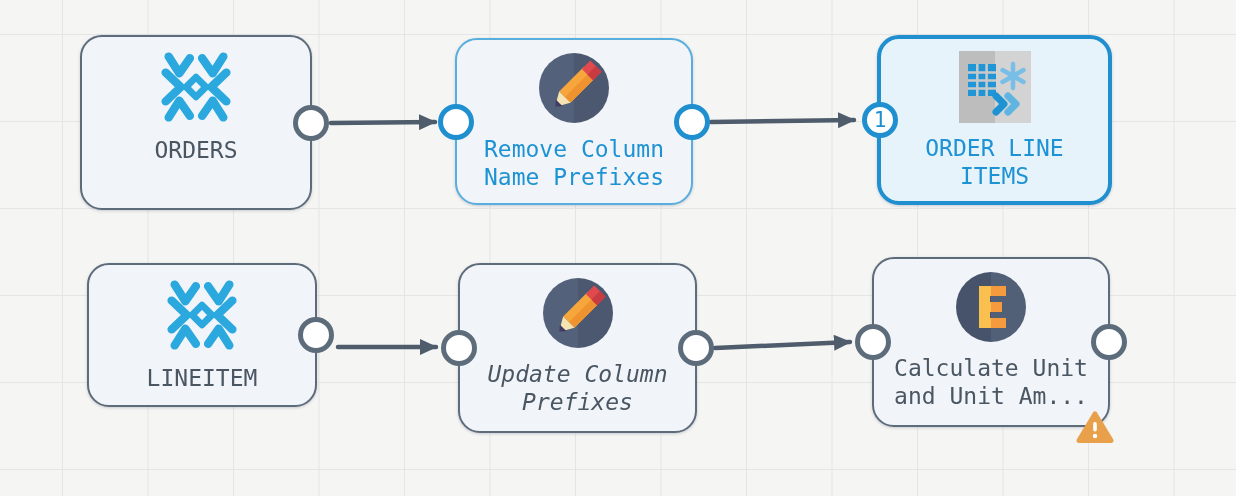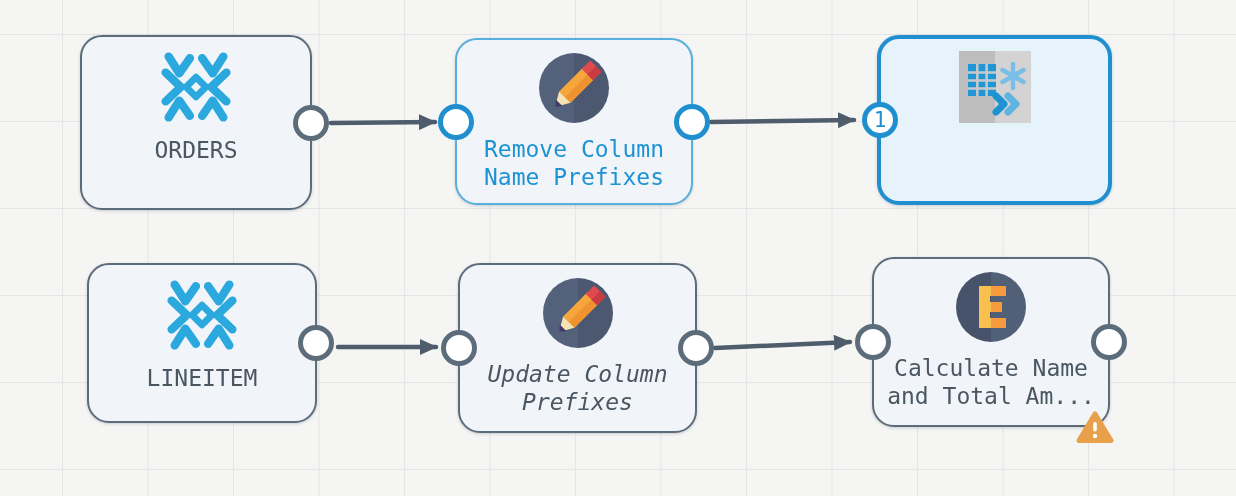--- a/index.html
+++ b/index.html
@@ -32,21 +32,21 @@
     max-width:214px;
     text-align:center;
     font-size:23px;line-height:28px;
     color:#4A5763;
     white-space:normal;
   }
   .node.highlighted .node-label,.node.selected .node-label{color:#1E93D4;}
   .n1{left:80px;top:35px;width:232px;height:175px;}
   .n2{left:455px;top:38px;width:238px;height:167px;}
   .n3{left:877px;top:35px;width:235px;height:170px;}
-  .n4{left:87px;top:263px;width:230px;height:160px;}
+  .n4{left:87px;top:263px;width:230px;height:144px;}
   .n5{left:458px;top:263px;width:239px;height:170px;font-style:italic;}
   .n6{left:872px;top:257px;width:238px;height:170px;}
   .port{
     position:absolute;
     width:26px;height:26px;
     background:#fff;
     border:5px solid #5D6C7B;
     border-radius:50%;
     top:50%;transform:translateY(-50%);
     display:flex;align-items:center;justify-content:center;
@@ -131,20 +131,21 @@
       <g stroke="#79BEE6" stroke-width="4.5" stroke-linecap="round">
         <line x1="54" y1="13" x2="54" y2="37"></line>
         <line x1="43.5" y1="19" x2="64.5" y2="31"></line>
         <line x1="43.5" y1="31" x2="64.5" y2="19"></line>
       </g>
       <g fill="none" stroke-linecap="round" stroke-linejoin="round" stroke-width="7">
         <polyline points="37,45 45,53 37,61" stroke="#1E93D4"></polyline>
         <polyline points="49,45 57,53 49,61" stroke="#5FB4E2"></polyline>
       </g>
     </svg>
+    <div class="node-label">ORDER LINE ITEMS</div>
     <div class="port in blue">1</div>
   </div>
 
   <div class="node n4">
     <svg class="icon" width="76" height="76" viewBox="0 0 100 100">
       <g stroke="#2BA9DF" stroke-width="11" stroke-linecap="round" stroke-linejoin="round" fill="none">
         <polyline points="14,10 28,32 42,12"></polyline>
         <polyline points="58,12 72,32 86,10"></polyline>
         <polyline points="14,90 28,68 42,88"></polyline>
         <polyline points="58,88 72,68 86,90"></polyline>
@@ -197,21 +198,21 @@
         <rect x="0" y="0" width="36" height="72" fill="#46536A"></rect>
         <rect x="36" y="0" width="36" height="72" fill="#515F77"></rect>
       </g>
       <g fill="url(#eg1)">
         <rect x="24" y="15" width="11" height="42"></rect>
         <rect x="24" y="15" width="27" height="10"></rect>
         <rect x="24" y="31" width="23" height="10"></rect>
         <rect x="24" y="47" width="27" height="10"></rect>
       </g>
     </svg>
-    <div class="node-label">Calculate Name and Total Am...</div>
+    <div class="node-label">Calculate Unit and Unit Am...</div>
     <div class="port in"></div>
     <div class="port out"></div>
     <svg class="warning" viewBox="0 0 38 34">
       <path d="M19,4 L35,30.5 L3,30.5 Z" fill="#E8A04B" stroke="#E8A04B" stroke-width="5" stroke-linejoin="round"></path>
       <rect x="17.2" y="12" width="3.6" height="9.5" rx="1.8" fill="#FFFFFF"></rect>
       <circle cx="19" cy="26" r="2.2" fill="#FFFFFF"></circle>
     </svg>
   </div>
 
 </div>

